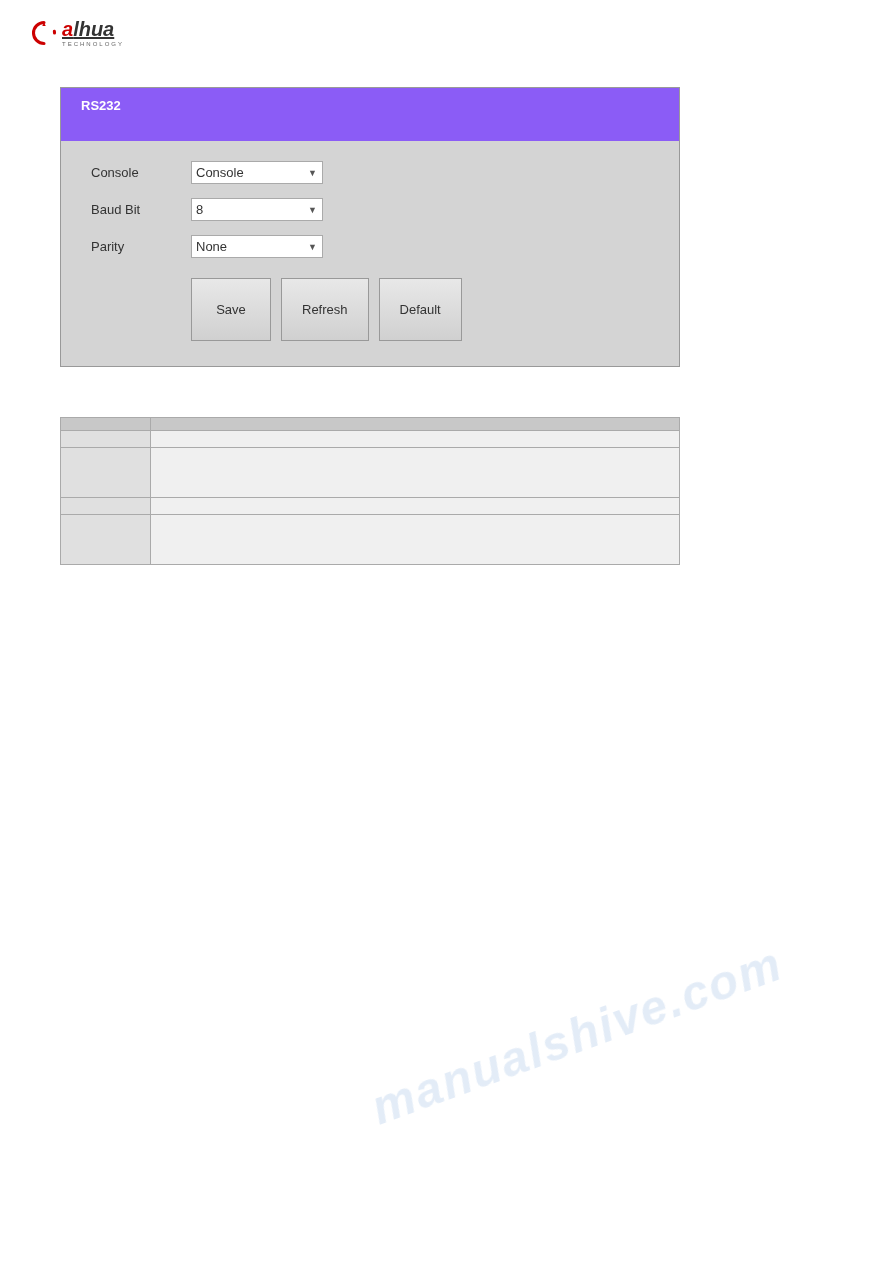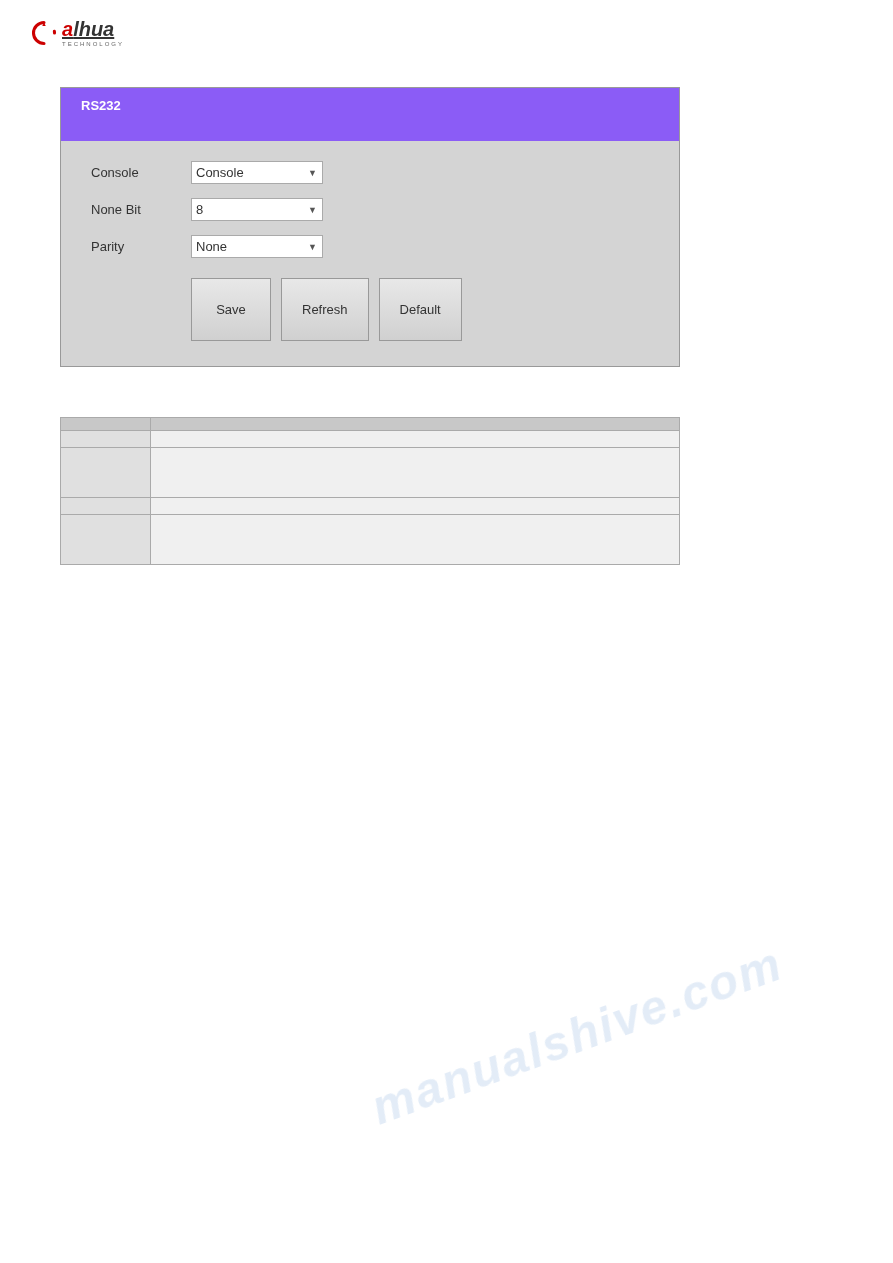--- a/index.html
+++ b/index.html
@@ -199,21 +199,21 @@
           <select>
             <option>Console</option>
             <option>PTZ</option>
             <option>Transparent</option>
           </select>
         </div>
       </div>
 
 
       <div class="form-row">
-        <div class="form-label">None Bit</div>
+        <div class="form-label">Baud Bit</div>
         <div class="select-wrapper">
           <select>
             <option>5</option>
             <option>6</option>
             <option>7</option>
             <option selected="">8</option>
           </select>
         </div>
       </div>
 

